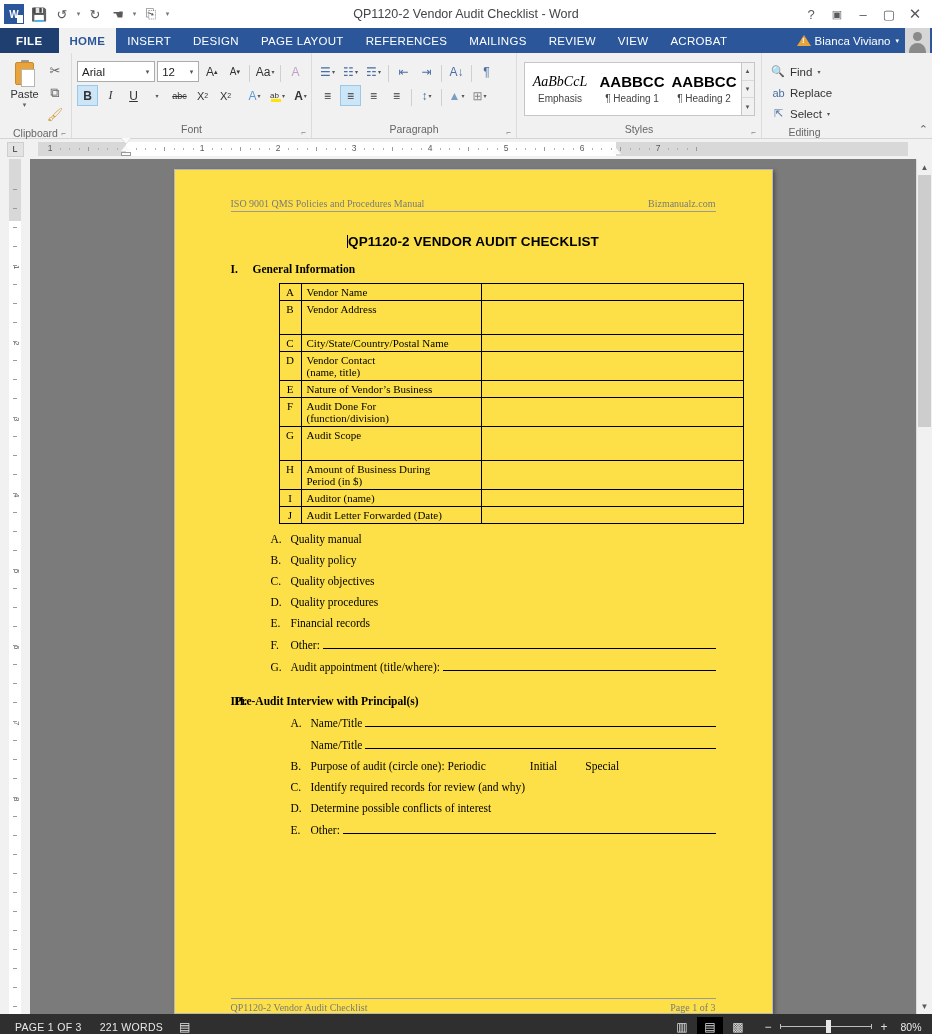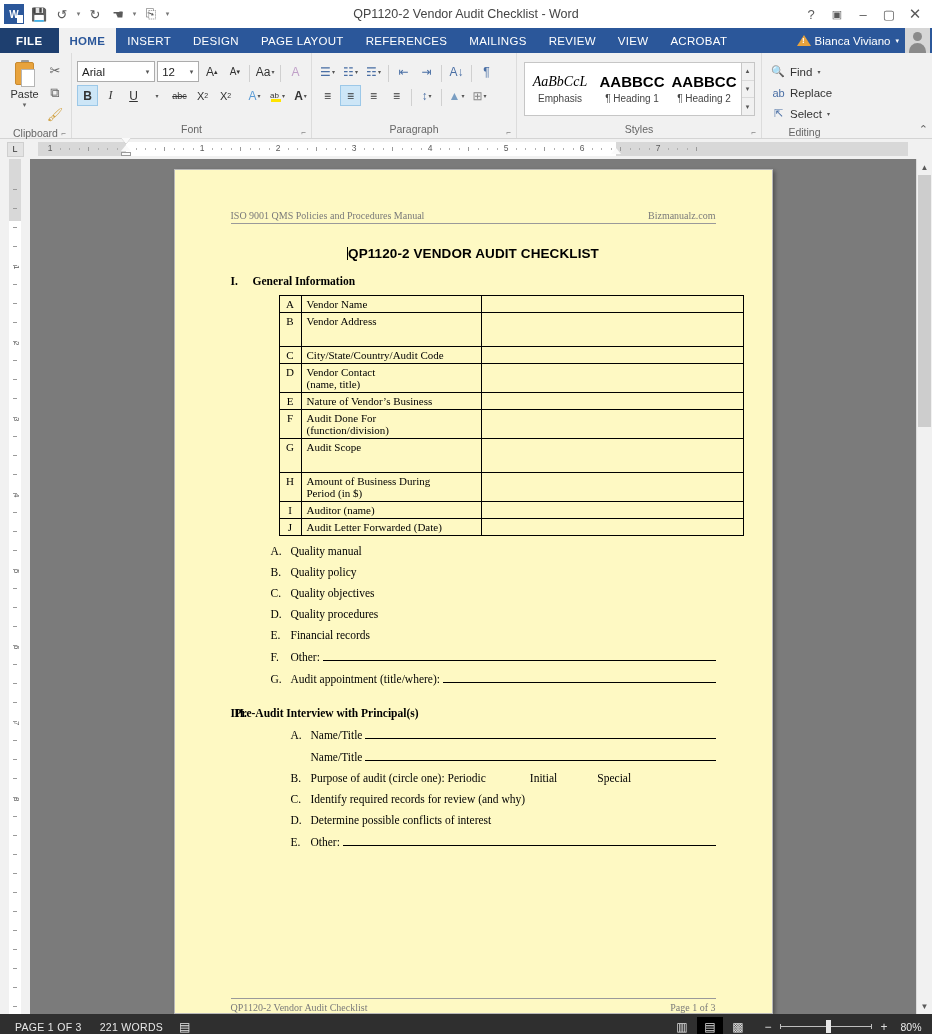--- a/index.html
+++ b/index.html
@@ -315,25 +315,25 @@
     flex: 1;
     background: #7b7b7b;
     position: relative;
     overflow: hidden;
     display: flex;
     justify-content: center;
   }
   .page {
     width: 599px;
     margin-top: 10px;
-    background: #fef9c3;
+    background: #fde047;
     box-shadow: 2px 2px 4px rgba(0,0,0,.35);
     border: 1px solid #b8b8b8;
     position: relative;
-    padding: 40px 56px 0 56px;
+    padding: 28px 56px 0 56px;
     font-family: "Liberation Serif", serif;
     color: #000;
   }
 
   .doc-header {
     display: flex; justify-content: space-between;
     font-size: 10px; color: #7a7a7a;
     border-bottom: 1px solid #9a9a9a;
     padding-bottom: 2px;
   }
@@ -389,21 +389,21 @@
   }
   ol.alpha li .al { width: 20px; flex: none; }
   ol.alpha li .tx { white-space: nowrap; }
   .fillline {
     flex: 1;
     border-bottom: 1px solid #000;
     margin-left: 3px;
     height: 11px;
   }
   .gap-lg { margin-left: 44px; }
-  .gap-md { margin-left: 40px; }
+  .gap-md { margin-left: 28px; }
 
   .doc-footer {
     position: absolute;
     left: 56px; right: 56px;
     bottom: 0;
     border-top: 1px solid #9a9a9a;
     padding-top: 3px;
     display: flex; justify-content: space-between;
     font-size: 10px; color: #7a7a7a;
   }
@@ -866,21 +866,21 @@
           <td class="lbl">Vendor Name</td>
           <td class="val"></td>
         </tr>
         <tr>
           <td class="lt">B</td>
           <td class="lbl" style="height:34px">Vendor Address</td>
           <td class="val"></td>
         </tr>
         <tr>
           <td class="lt">C</td>
-          <td class="lbl">City/State/Country/Audit Code</td>
+          <td class="lbl">City/State/Country/Postal Name</td>
           <td class="val"></td>
         </tr>
         <tr>
           <td class="lt">D</td>
           <td class="lbl">
             <div>Vendor Contact</div>
             <div>(name, title)</div>
           </td>
           <td class="val"></td>
         </tr>

